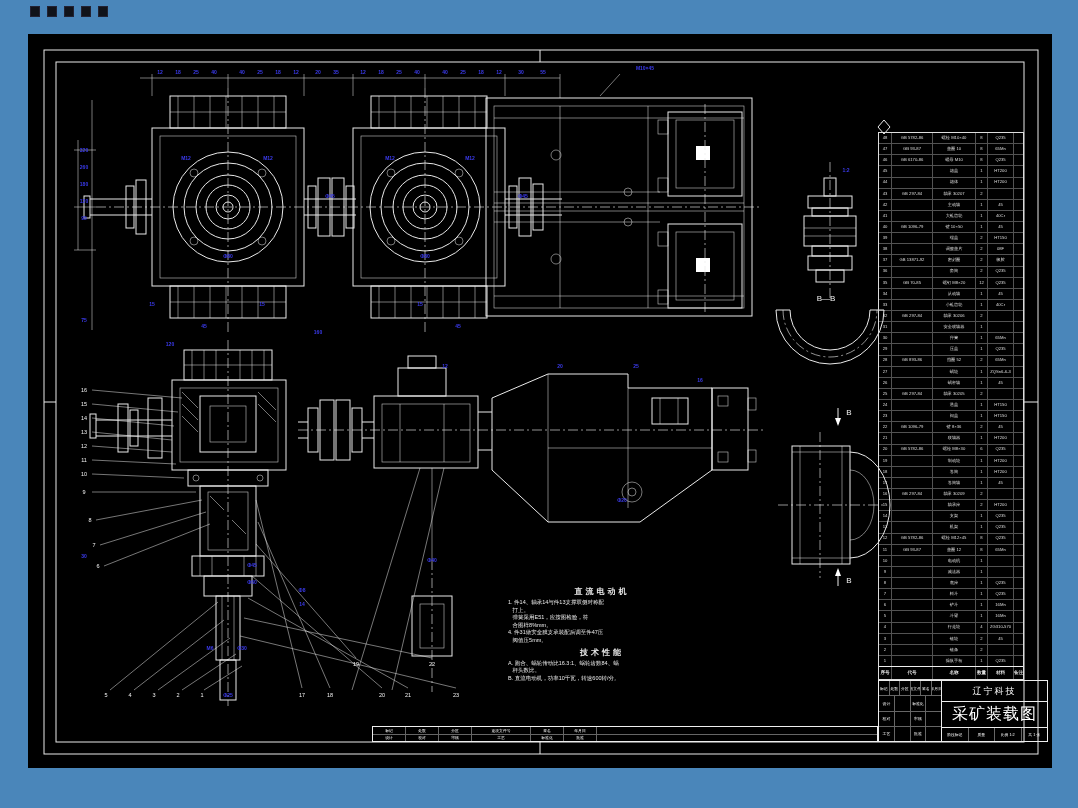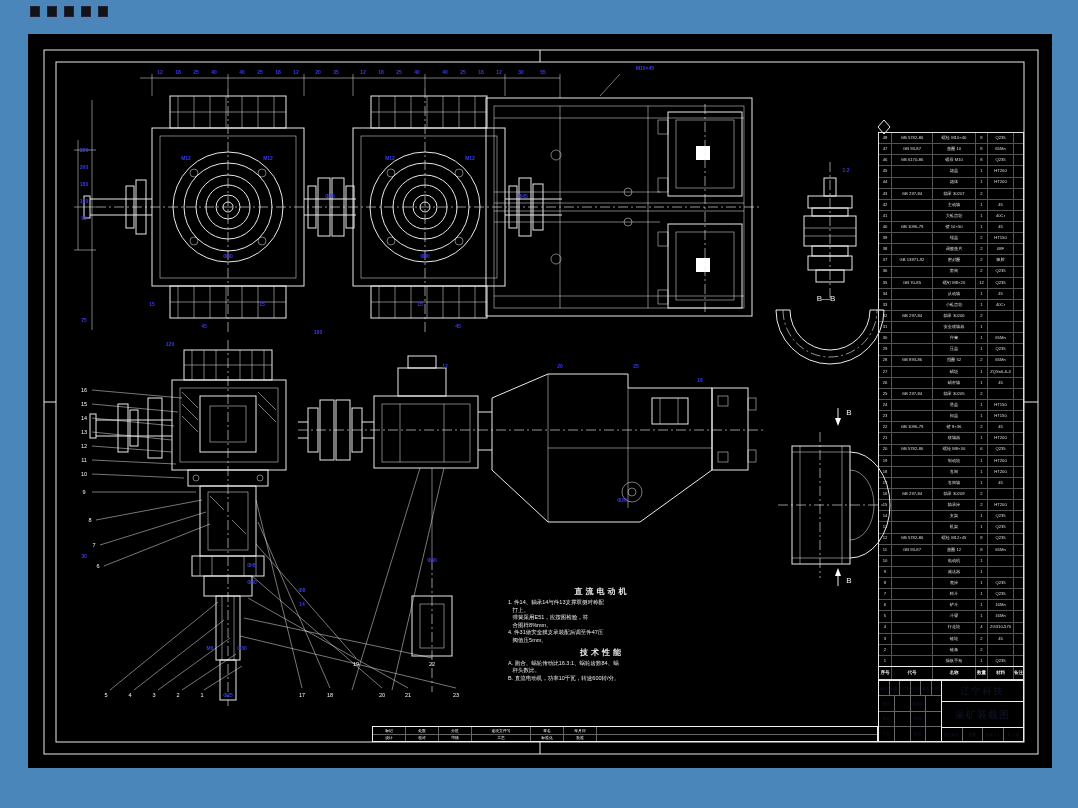--- a/index.html
+++ b/index.html
@@ -24,32 +24,32 @@
   .parts{position:absolute;left:878px;top:132px;width:146px;height:548px;
          border:1px solid #ddd;display:flex;flex-direction:column;color:#ddd;box-sizing:border-box;}
   #parts-body{flex:1;display:flex;flex-direction:column;}
   .p-row{flex:1;display:flex;border-top:1px solid rgba(255,255,255,.32);}
   .p-row:first-child{border-top:none;}
   .p-head{flex:0 0 12px;display:flex;font-weight:bold;border-top:1px solid #eee;}
   .p-cell{border-right:1px solid rgba(255,255,255,.32);font-size:4.2px;line-height:1;
           display:flex;align-items:center;justify-content:center;overflow:hidden;white-space:nowrap;}
   .p-head .p-cell{font-size:4.6px;}
   .c0{width:12px}.c1{width:40px}.c2{width:42px}.c3{width:11px}.c4{width:25px}.c5{flex:1;border-right:none}
-  .tblock{position:absolute;left:878px;top:680px;width:146px;height:62px;border:1px solid #eee;
-          display:flex;color:#0f172a;box-sizing:border-box;}
+  .tblock{position:absolute;left:878px;top:680px;width:170px;height:62px;border:1px solid #eee;
+          display:flex;color:#ffffff;box-sizing:border-box;}
   .tb-left{width:62px;display:flex;flex-direction:column;border-right:1px solid #eee;}
   .tb-lrow{flex:1;display:flex;border-bottom:1px solid rgba(255,255,255,.4);}
   .tb-lrow:last-child{border-bottom:none;}
   .tb-lcell{flex:1;font-size:3.8px;display:flex;align-items:center;justify-content:center;
             border-right:1px solid rgba(255,255,255,.4);white-space:nowrap;overflow:hidden;}
   .tb-lcell:last-child{border-right:none;}
   .tb-right{flex:1;display:flex;flex-direction:column;}
   .tb-company{flex:0 0 20px;font-size:9px;display:flex;align-items:center;justify-content:center;
               border-bottom:1px solid #eee;letter-spacing:2px;}
-  .tb-name{flex:1;font-size:10px;display:flex;align-items:center;justify-content:center;
+  .tb-name{flex:1;font-size:16px;display:flex;align-items:center;justify-content:center;
            border-bottom:1px solid #eee;letter-spacing:1px;}
   .tb-bottom{flex:0 0 13px;display:flex;}
   .tb-bcell{flex:1;font-size:3.8px;display:flex;align-items:center;justify-content:center;
             border-right:1px solid rgba(255,255,255,.4);white-space:nowrap;overflow:hidden;}
   .tb-bcell:last-child{border-right:none;}
   .rev{position:absolute;left:372px;top:726px;width:506px;height:16px;border:1px solid #eee;
        display:flex;flex-direction:column;color:#fff;box-sizing:border-box;}
   .rev-row{flex:1;display:flex;}
   .rev-row + .rev-row{border-top:1px solid rgba(255,255,255,.4);}
   .rev-cell{width:32px;font-size:3.8px;display:flex;align-items:center;justify-content:center;

